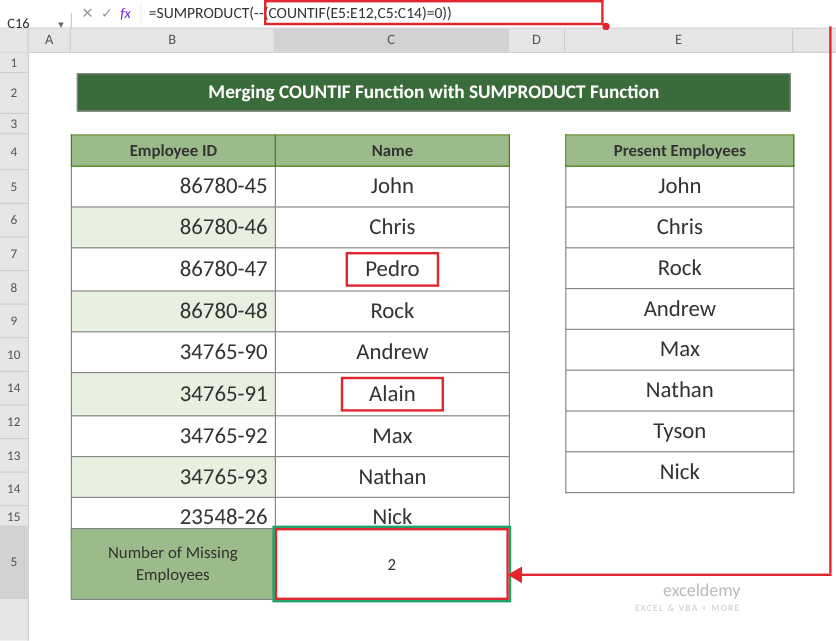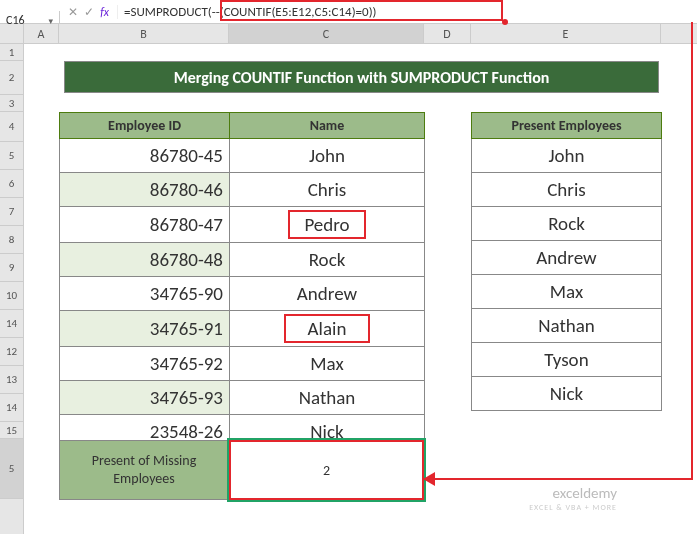--- a/index.html
+++ b/index.html
@@ -331,21 +331,21 @@
           <tr>
             <td>Tyson</td>
           </tr>
           <tr>
             <td>Nick</td>
           </tr>
         </tbody>
     </table>
 
     <div class="summary-label" style="top:396px; left:35px; width:170px; height:60px;">
-      <span>Present of Missing Employees</span>
+      <span>Number of Missing Employees</span>
     </div>
     <div class="summary-val" style="top:396px; left:205px; width:195px; height:60px;">
       <span>2</span>
     </div>
 
     <div class="watermark">
       <span>exceldemy</span>
       <span class="sub">EXCEL &amp; VBA + MORE</span>
     </div>
   </div>

